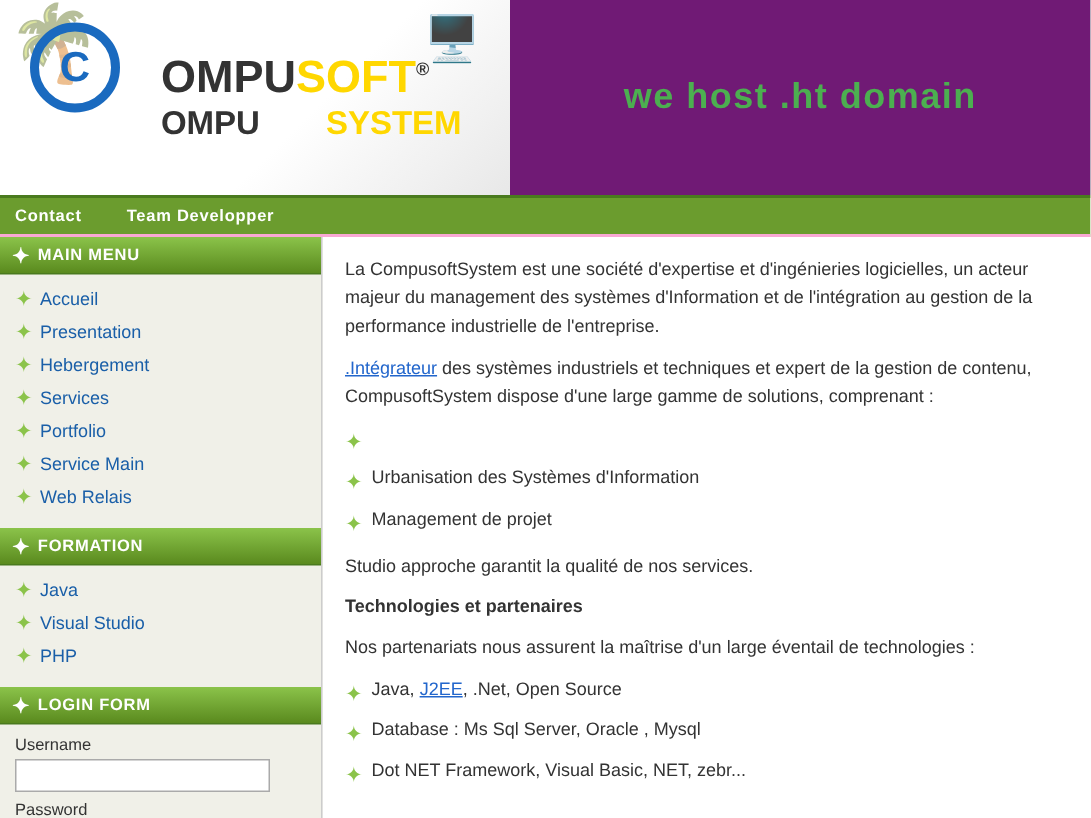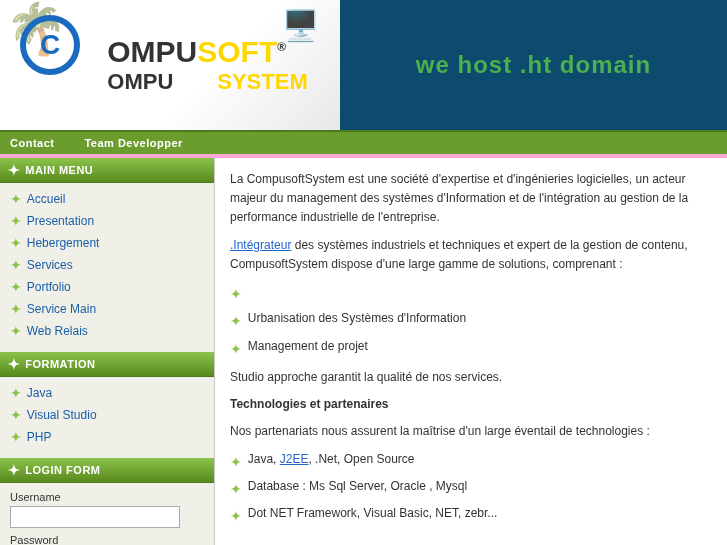--- a/index.html
+++ b/index.html
@@ -11,26 +11,26 @@
     .logo-c { width: 60px; height: 60px; border: 6px solid #1a6abf; border-radius: 50%; display: inline-flex; align-items: center; justify-content: center; font-size: 28px; font-weight: bold; color: #1a6abf; margin-right: 8px; position: absolute; left: 20px; top: 15px; }
     .logo-text-area { margin-left: 75px; }
     .logo-soft { font-size: 30px; font-weight: bold; }
     .logo-soft span.compu { color: #333; }
     .logo-soft span.soft { color: #ffd700; }
     .logo-system { font-size: 22px; font-weight: bold; }
     .logo-system span.compu2 { color: #333; }
     .logo-system span.sys { color: #ffd700; }
     .logo-computer { position: absolute; top: 8px; right: 20px; font-size: 30px; }
     .logo-tree { position: absolute; left: 5px; top: 0; font-size: 50px; opacity: 0.5; }
-    #header-right { width: 387px; height: 130px; background: #0c4a6e; display: flex; align-items: center; justify-content: center; }
+    #header-right { width: 387px; height: 130px; background: #701a75; display: flex; align-items: center; justify-content: center; }
     .slogan { color: #fff; font-size: 24px; font-weight: bold; letter-spacing: 1px; }
     .slogan span { color: #4caf50; }
 
     
-    #navbar { background: #6b9c2e; width: 727px; height: 28px; display: flex; align-items: center; padding: 0 10px; gap: 30px; border-top: 2px solid #4a7a1e; border-bottom: 4px solid #f9a8d4; }
+    #navbar { background: #6b9c2e; width: 727px; height: 28px; display: flex; align-items: center; padding: 0 10px; gap: 30px; border-top: 2px solid #4a7a1e; border-bottom: 2px solid #f9a8d4; }
     .nav-item { color: #fff; font-size: 11px; font-weight: bold; text-decoration: none; letter-spacing: 0.5px; cursor: pointer; }
 
     
     #main { display: flex; width: 727px; min-height: 400px; }
 
     
     #sidebar { width: 215px; min-height: 400px; background: #f0f0e8; border-right: 1px solid #ccc; }
 
     .sidebar-section { margin-bottom: 5px; }
     .sidebar-header { background: linear-gradient(to bottom, #8bc34a, #5a8a1e); color: #fff; font-size: 11px; font-weight: bold; padding: 4px 8px; display: flex; align-items: center; gap: 5px; text-transform: uppercase; letter-spacing: 0.5px; border-bottom: 1px solid #4a7a1e; }

